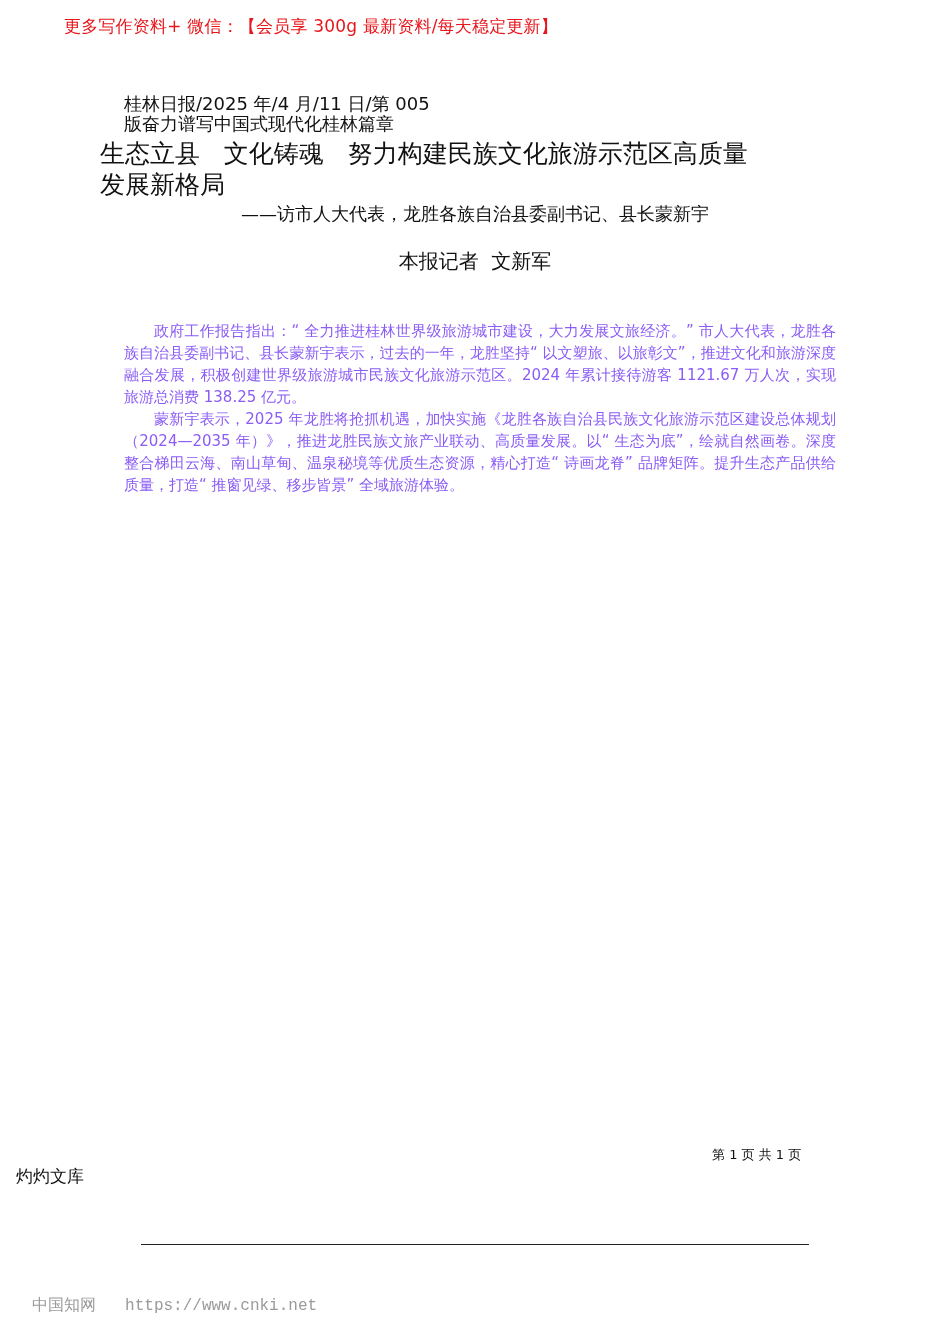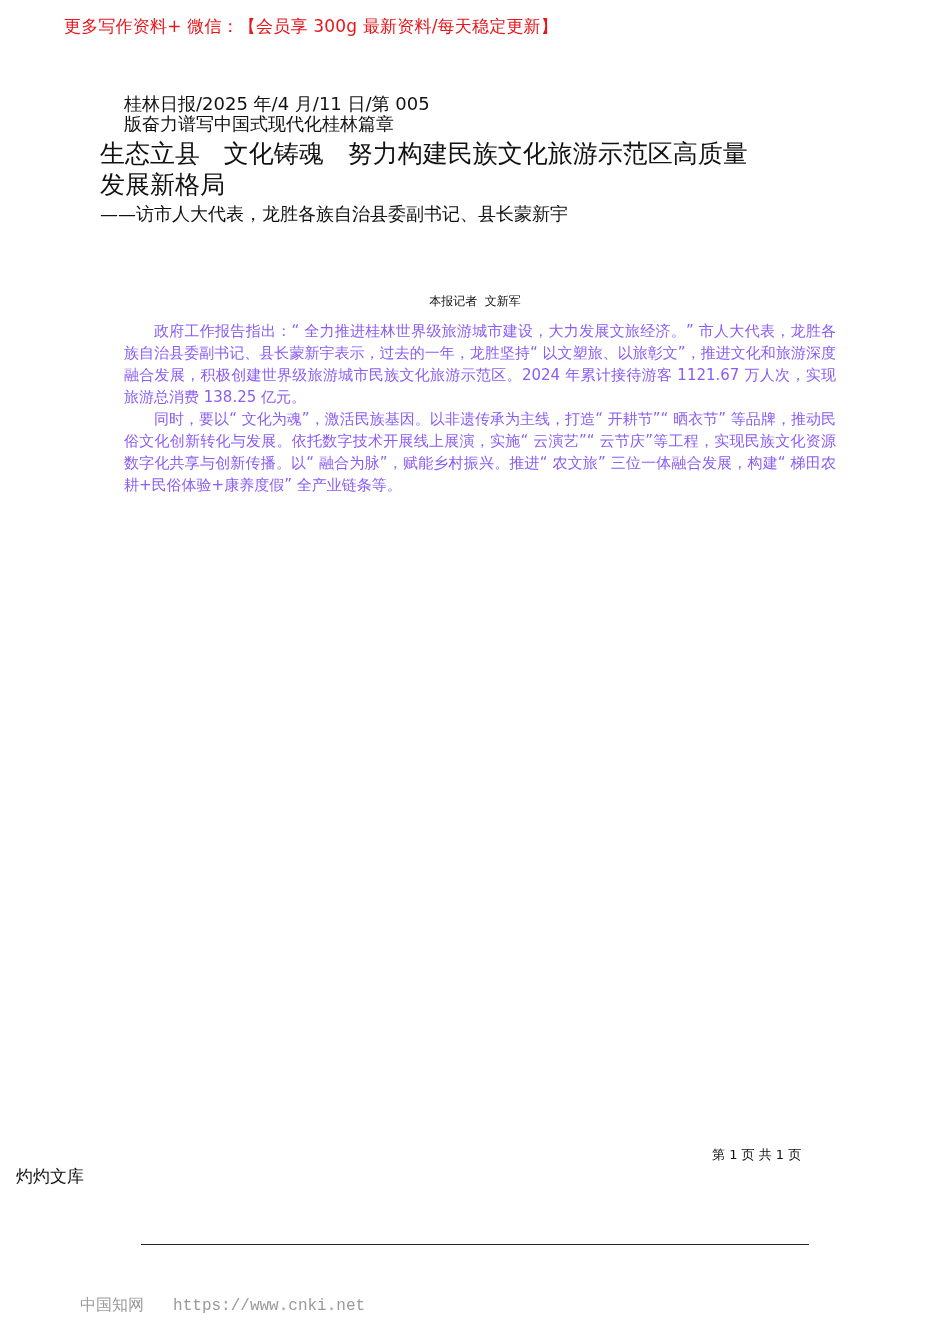--- a/index.html
+++ b/index.html
@@ -43,35 +43,35 @@
       font-size: 25px;
       line-height: 31px;
       color: #111;
     }
     .title .t1 { white-space: pre; }
     .subtitle {
       position: absolute;
       left: 100px;
       width: 750px;
       top: 202px;
+      text-align: center;
       font-size: 18px;
       line-height: 24px;
       color: #111;
     }
     .byline {
       position: absolute;
       left: 100px;
       width: 750px;
       top: 249px;
       text-align: center;
-      font-size: 12px;
+      font-size: 20px;
       line-height: 24px;
       white-space: pre;
       color: #111;
-      margin-top: 40px;
     }
     .body-text {
       position: absolute;
       left: 124px;
       width: 712px;
       top: 320px;
       font-size: 15px;
       line-height: 22px;
       color: #8b5cf6;
       text-align: justify;
@@ -109,21 +109,21 @@
     }
     .cnki {
       position: absolute;
       left: 32px;
       top: 1294px;
       font-size: 16px;
       line-height: 22px;
       color: #9a9a9a;
       white-space: nowrap;
     }
-    .cnki .cnki-name { font-family: Liberation Sans, sans-serif; margin-left: 48px; }
+    .cnki .cnki-name { font-family: Liberation Sans, sans-serif; }
     .cnki .cnki-url {
       font-family: "Liberation Mono", "DejaVu Sans Mono", monospace;
       margin-left: 24px;
       font-size: 16px;
     }
   </style>
 </head>
 <body>
 
 <div class="banner">更多写作资料+ 微信：【会员享 300g 最新资料/每天稳定更新】</div>
@@ -137,21 +137,21 @@
   <div class="t1">生态立县   文化铸魂   努力构建民族文化旅游示范区高质量</div>
   <div>发展新格局</div>
 </div>
 
 <div class="subtitle">——访市人大代表，龙胜各族自治县委副书记、县长蒙新宇</div>
 
 <div class="byline">本报记者  文新军</div>
 
 <div class="body-text">
   <p>政府工作报告指出：“ 全力推进桂林世界级旅游城市建设，大力发展文旅经济。” 市人大代表，龙胜各族自治县委副书记、县长蒙新宇表示，过去的一年，龙胜坚持“ 以文塑旅、以旅彰文”，推进文化和旅游深度融合发展，积极创建世界级旅游城市民族文化旅游示范区。2024 年累计接待游客 1121.67 万人次，实现旅游总消费 138.25 亿元。</p>
-  <p>同时，要以“ 文化为魂”，激活民族基因。以非遗传承为主线，打造“ 开耕节”“ 晒衣节” 等品牌，推动民俗文化创新转化与发展。依托数字技术开展线上展演，实施“ 云演艺”“ 云节庆”等工程，实现民族文化资源数字化共享与创新传播。以“ 融合为脉”，赋能乡村振兴。推进“ 农文旅” 三位一体融合发展，构建“ 梯田农耕+民俗体验+康养度假” 全产业链条等。</p>
+  <p>蒙新宇表示，2025 年龙胜将抢抓机遇，加快实施《龙胜各族自治县民族文化旅游示范区建设总体规划（2024—2035 年）》，推进龙胜民族文旅产业联动、高质量发展。以“ 生态为底”，绘就自然画卷。深度整合梯田云海、南山草甸、温泉秘境等优质生态资源，精心打造“ 诗画龙脊” 品牌矩阵。提升生态产品供给质量，打造“ 推窗见绿、移步皆景” 全域旅游体验。</p>
 </div>
 
 <div class="page-num">第 1 页 共 1 页</div>
 
 <div class="source-lib">灼灼文库</div>
 
 <div class="footer-rule"></div>
 
 <div class="cnki">
   <span class="cnki-name">中国知网</span>

